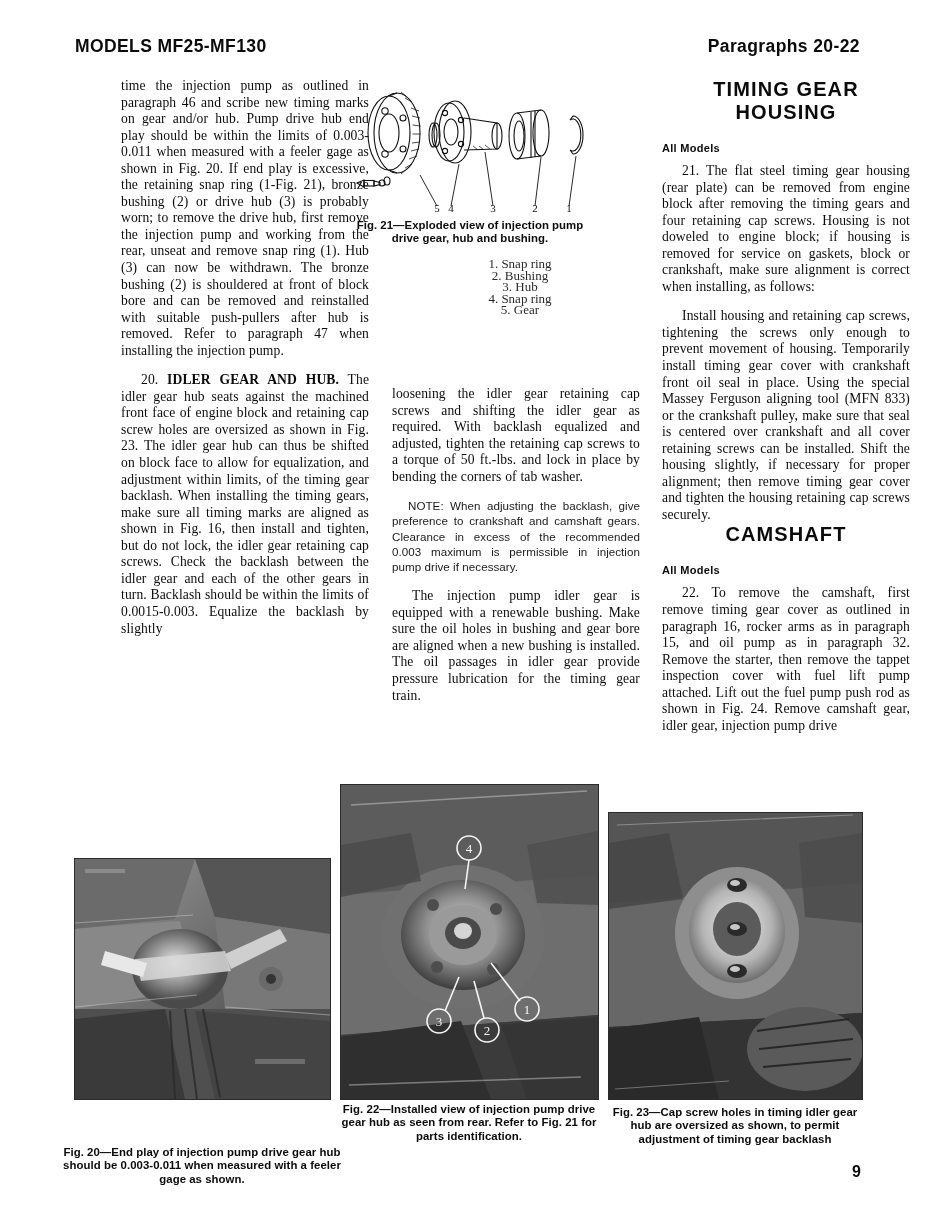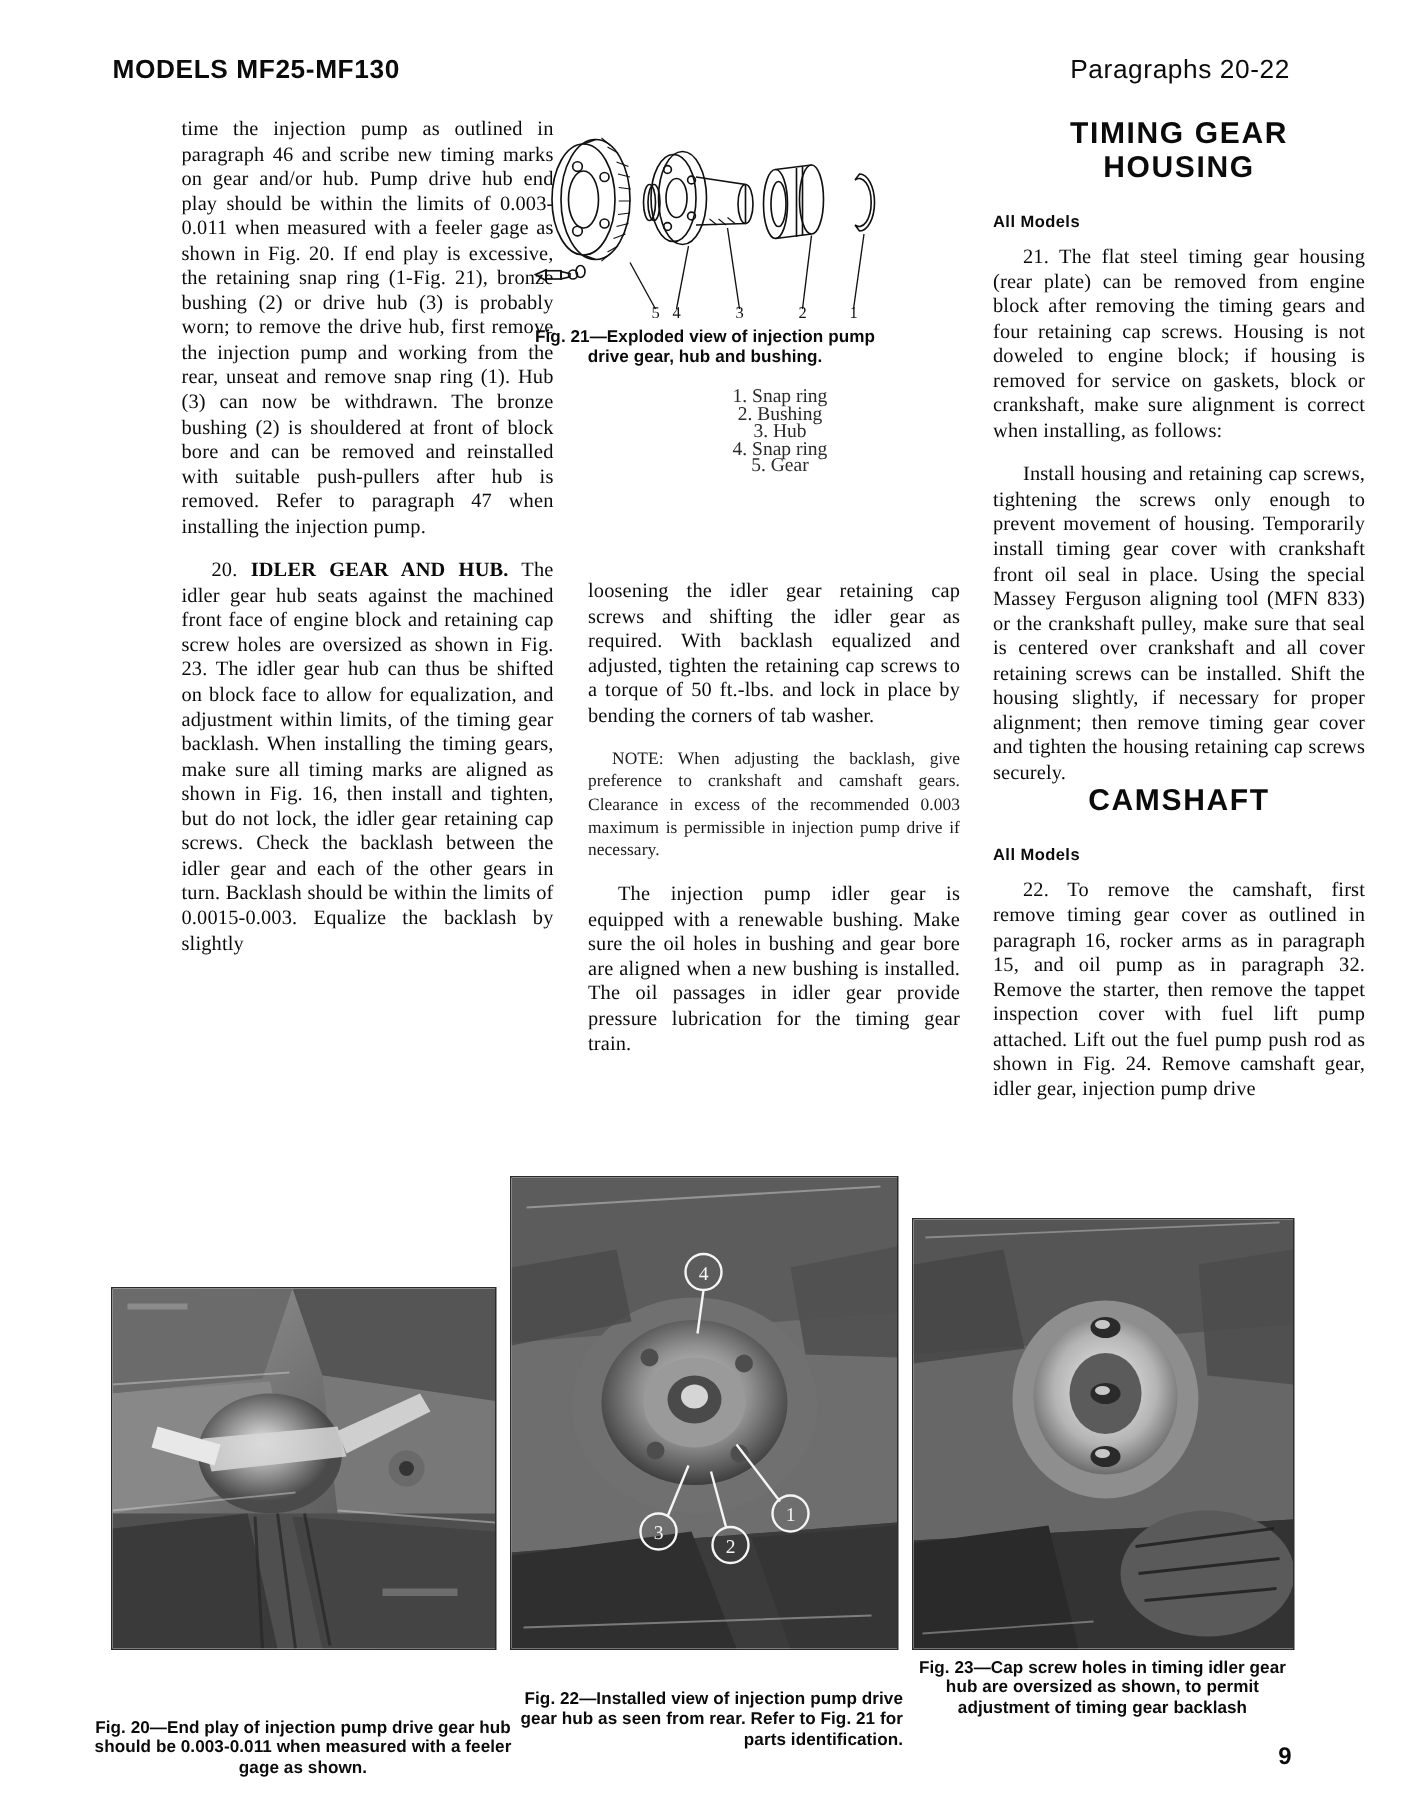--- a/index.html
+++ b/index.html
@@ -14,21 +14,21 @@
   
   .hdr{position:absolute;left:75px;top:36px;width:785px;height:28px;text-align:center;}
   .hdr .left{
     position:absolute;left:0;top:0;
     font-family:"Liberation Sans", sans-serif;
     font-weight:bold;font-size:17.5px;letter-spacing:.4px;
   }
   .hdr .right{
     position:absolute;right:0;top:0;
     font-family:"Liberation Sans", sans-serif;
-    font-weight:normal;font-size:17.5px;letter-spacing:.4px;margin-left:20px;
+    font-weight:bold;font-size:17.5px;letter-spacing:.4px;margin-left:20px;
   }
 
   
   .col{position:absolute;top:78px;width:248px;margin-left:47px;}
   .col1{left:74px;}
   .col2{left:345px;}
   .col3{left:615px;}
 
   p.body{
     margin:0 0 0 0;
@@ -37,21 +37,21 @@
     text-align:justify;
     text-justify:inter-word;
     letter-spacing:.1px;
     word-spacing:.2px;
   }
   p.body + p.body{margin-top:13px;}
   p.indent{text-indent:20px;}
   .runhead{font-weight:bold;}
 
   .note{
-    font-family:Liberation Serif, serif;
+    font-family:Liberation Sans, sans-serif;
     font-size:11.6px;
     line-height:15.2px;
     text-align:justify;
     margin:13px 0 0 0;
     text-indent:16px;
     color:#1a1a1a;
     letter-spacing:.05px;
   }
 
   h2.sect{
@@ -87,21 +87,21 @@
   }
   .partslist div{white-space:nowrap;}
 
   
   .photo{position:absolute;border:1px solid #2b2b2b;overflow:hidden;}
   .ph20{left:74px;top:858px;width:255px;height:240px;}
   .ph22{left:340px;top:784px;width:257px;height:314px;}
   .ph23{left:608px;top:812px;width:253px;height:286px;}
 
   .cap20{position:absolute;left:62px;top:1146px;width:280px;}
-  .cap22{position:absolute;left:336px;top:1127px;width:266px;text-align:right;}
+  .cap22{position:absolute;left:336px;top:1103px;width:266px;}
   .cap23{position:absolute;left:604px;top:1106px;width:262px;}
 
   .pageno{
     position:absolute;right:74px;top:1163px;
     font-family:"Liberation Sans", sans-serif;
     font-weight:bold;font-size:16px;
   }
 
   
   .grain{position:absolute;inset:0;}

